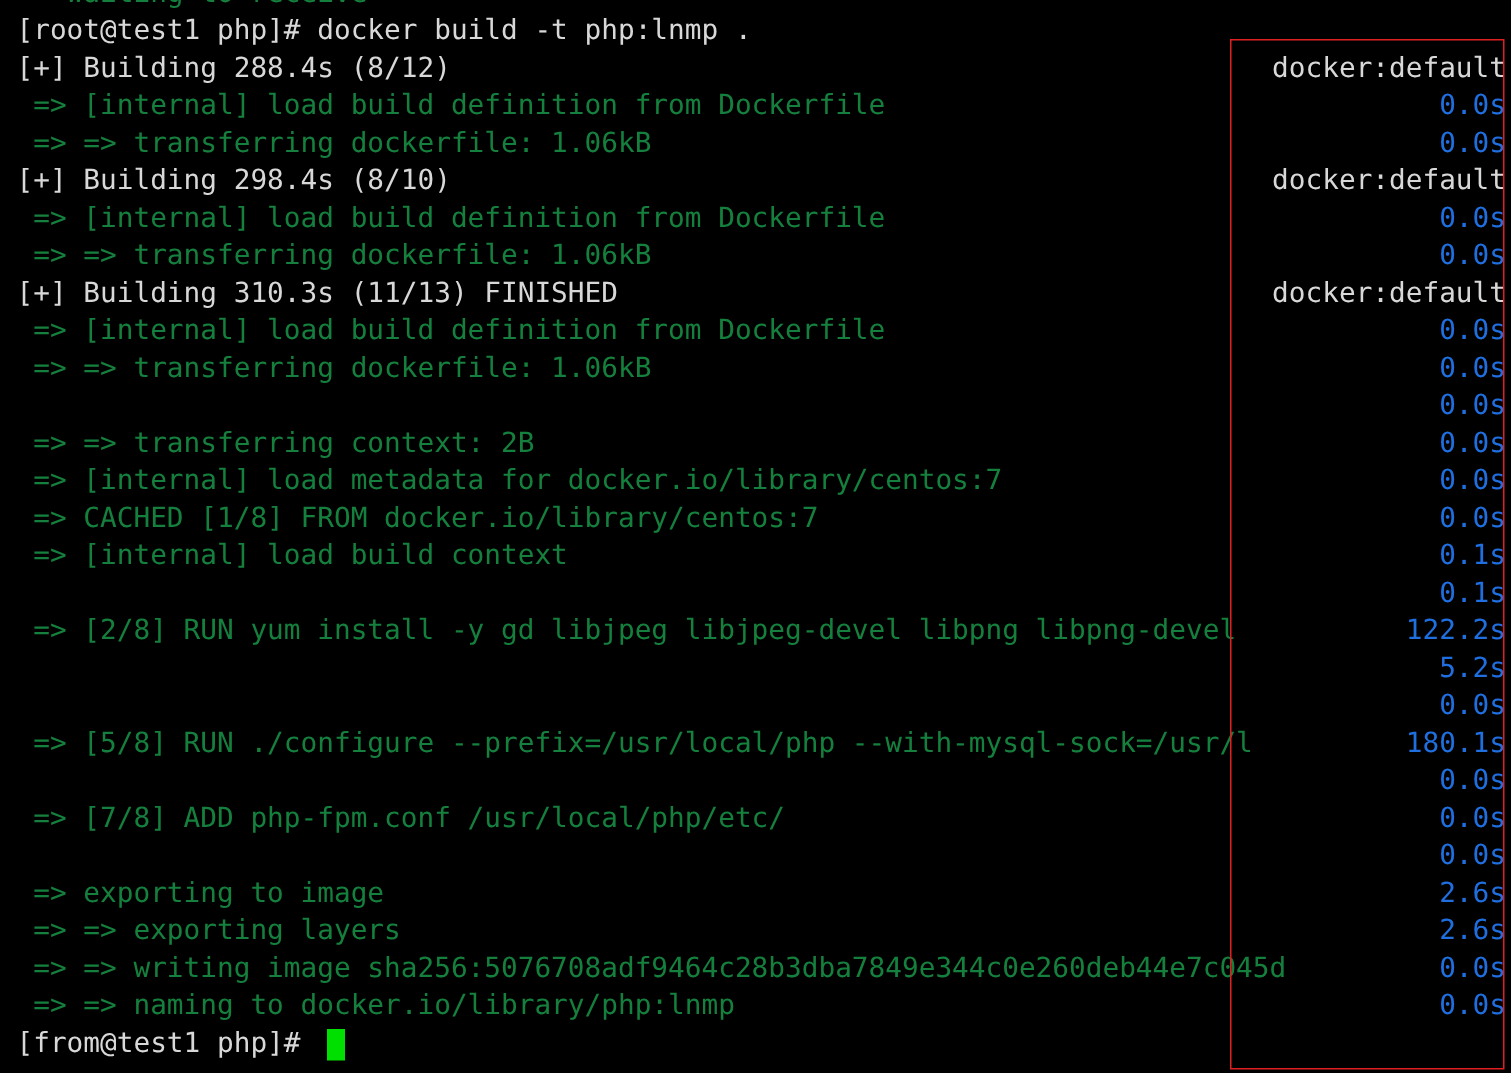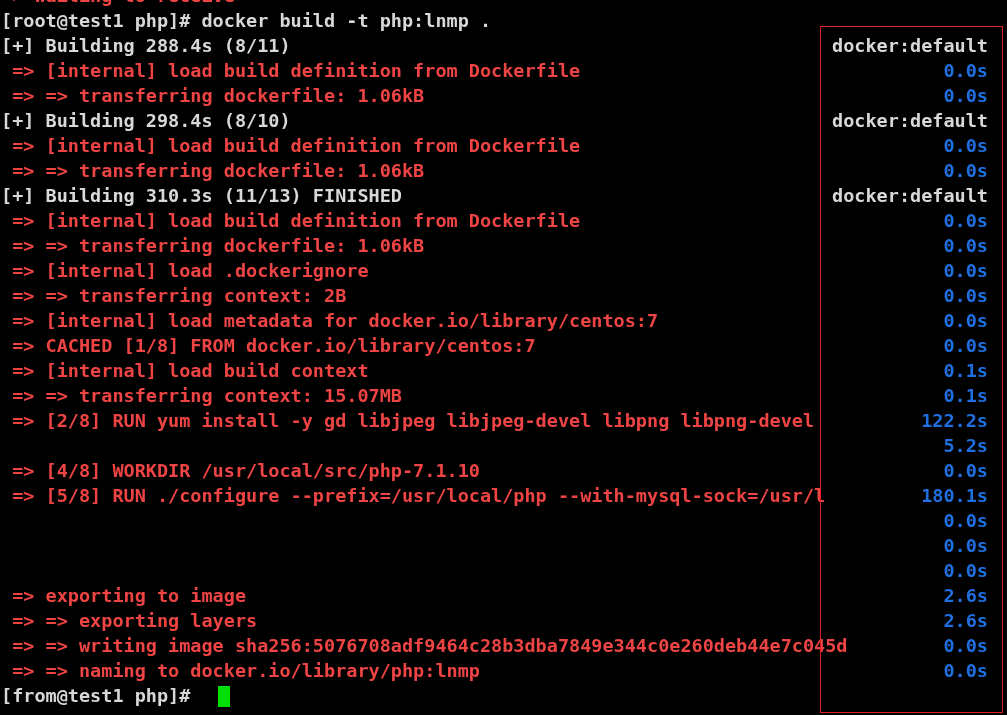--- a/index.html
+++ b/index.html
@@ -23,29 +23,28 @@
     top: -17px;
     left: 0;
     width: 1007px;
   }
   .line {
     display: block;
     height: 25px;
     line-height: 25px;
     white-space: pre;
     position: relative;
-    padding-left: 1px;
-    font-weight: bold;
+    padding-left: 11px;
   }
   .seg { white-space: pre; }
   .c-white  { color: #d8d8d8; }
-  .c-blue   { color: #ef4444; text-align: right; }
+  .c-blue   { color: #15803d; text-align: right; }
   .dur {
     position: absolute;
-    right: 19px;
+    right: 3px;
     top: 0;
     white-space: pre;
     color: #1f6fe0;
     margin-left: 11px;
   }
   .dur.white { color: #d8d8d8; }
   #annotation-box {
     position: absolute;
     left: 820px;
     top: 26px;
@@ -66,41 +65,41 @@
     z-index: 6;
   }
 </style>
 </head>
 <body>
 
 <div id="terminal">
   <div class="lines">
       <div class="line"><span class="seg c-blue">=&gt; waiting to receive</span></div>
       <div class="line"><span class="seg c-white">[root@test1 php]# docker build -t php:lnmp .</span></div>
-      <div class="line"><span class="seg c-white">[+] Building 288.4s (8/11)</span><span class="dur white">docker:default</span></div>
+      <div class="line"><span class="seg c-white">[+] Building 288.4s (8/12)</span><span class="dur white">docker:default</span></div>
       <div class="line"><span class="seg c-blue"> =&gt; [internal] load build definition from Dockerfile</span><span class="dur">0.0s</span></div>
       <div class="line"><span class="seg c-blue"> =&gt; =&gt; transferring dockerfile: 1.06kB</span><span class="dur">0.0s</span></div>
       <div class="line"><span class="seg c-white">[+] Building 298.4s (8/10)</span><span class="dur white">docker:default</span></div>
       <div class="line"><span class="seg c-blue"> =&gt; [internal] load build definition from Dockerfile</span><span class="dur">0.0s</span></div>
       <div class="line"><span class="seg c-blue"> =&gt; =&gt; transferring dockerfile: 1.06kB</span><span class="dur">0.0s</span></div>
       <div class="line"><span class="seg c-white">[+] Building 310.3s (11/13) FINISHED</span><span class="dur white">docker:default</span></div>
       <div class="line"><span class="seg c-blue"> =&gt; [internal] load build definition from Dockerfile</span><span class="dur">0.0s</span></div>
       <div class="line"><span class="seg c-blue"> =&gt; =&gt; transferring dockerfile: 1.06kB</span><span class="dur">0.0s</span></div>
-      <div class="line"><span class="seg c-blue"> =&gt; [internal] load .dockerignore</span><span class="dur">0.0s</span></div>
+      <div class="line"><span class="dur">0.0s</span></div>
       <div class="line"><span class="seg c-blue"> =&gt; =&gt; transferring context: 2B</span><span class="dur">0.0s</span></div>
       <div class="line"><span class="seg c-blue"> =&gt; [internal] load metadata for docker.io/library/centos:7</span><span class="dur">0.0s</span></div>
       <div class="line"><span class="seg c-blue"> =&gt; CACHED [1/8] FROM docker.io/library/centos:7</span><span class="dur">0.0s</span></div>
       <div class="line"><span class="seg c-blue"> =&gt; [internal] load build context</span><span class="dur">0.1s</span></div>
-      <div class="line"><span class="seg c-blue"> =&gt; =&gt; transferring context: 15.07MB</span><span class="dur">0.1s</span></div>
+      <div class="line"><span class="dur">0.1s</span></div>
       <div class="line"><span class="seg c-blue"> =&gt; [2/8] RUN yum install -y gd libjpeg libjpeg-devel libpng libpng-devel</span><span class="dur">122.2s</span></div>
       <div class="line"><span class="dur">5.2s</span></div>
-      <div class="line"><span class="seg c-blue"> =&gt; [4/8] WORKDIR /usr/local/src/php-7.1.10</span><span class="dur">0.0s</span></div>
+      <div class="line"><span class="dur">0.0s</span></div>
       <div class="line"><span class="seg c-blue"> =&gt; [5/8] RUN ./configure --prefix=/usr/local/php --with-mysql-sock=/usr/l</span><span class="dur">180.1s</span></div>
       <div class="line"><span class="dur">0.0s</span></div>
-      <div class="line"><span class="dur">0.0s</span></div>
+      <div class="line"><span class="seg c-blue"> =&gt; [7/8] ADD php-fpm.conf /usr/local/php/etc/</span><span class="dur">0.0s</span></div>
       <div class="line"><span class="dur">0.0s</span></div>
       <div class="line"><span class="seg c-blue"> =&gt; exporting to image</span><span class="dur">2.6s</span></div>
       <div class="line"><span class="seg c-blue"> =&gt; =&gt; exporting layers</span><span class="dur">2.6s</span></div>
       <div class="line"><span class="seg c-blue"> =&gt; =&gt; writing image sha256:5076708adf9464c28b3dba7849e344c0e260deb44e7c045d</span><span class="dur">0.0s</span></div>
       <div class="line"><span class="seg c-blue"> =&gt; =&gt; naming to docker.io/library/php:lnmp</span><span class="dur">0.0s</span></div>
       <div class="line"><span class="seg c-white">[from@test1 php]# </span></div>
     </div>
   <div id="annotation-box" style="left: 820px; top: 26px; width: 183px; height: 687px; border-color: rgb(224, 32, 32);"></div>
   <div id="cursor" style="background: rgb(0, 224, 0);"></div>
 </div>

